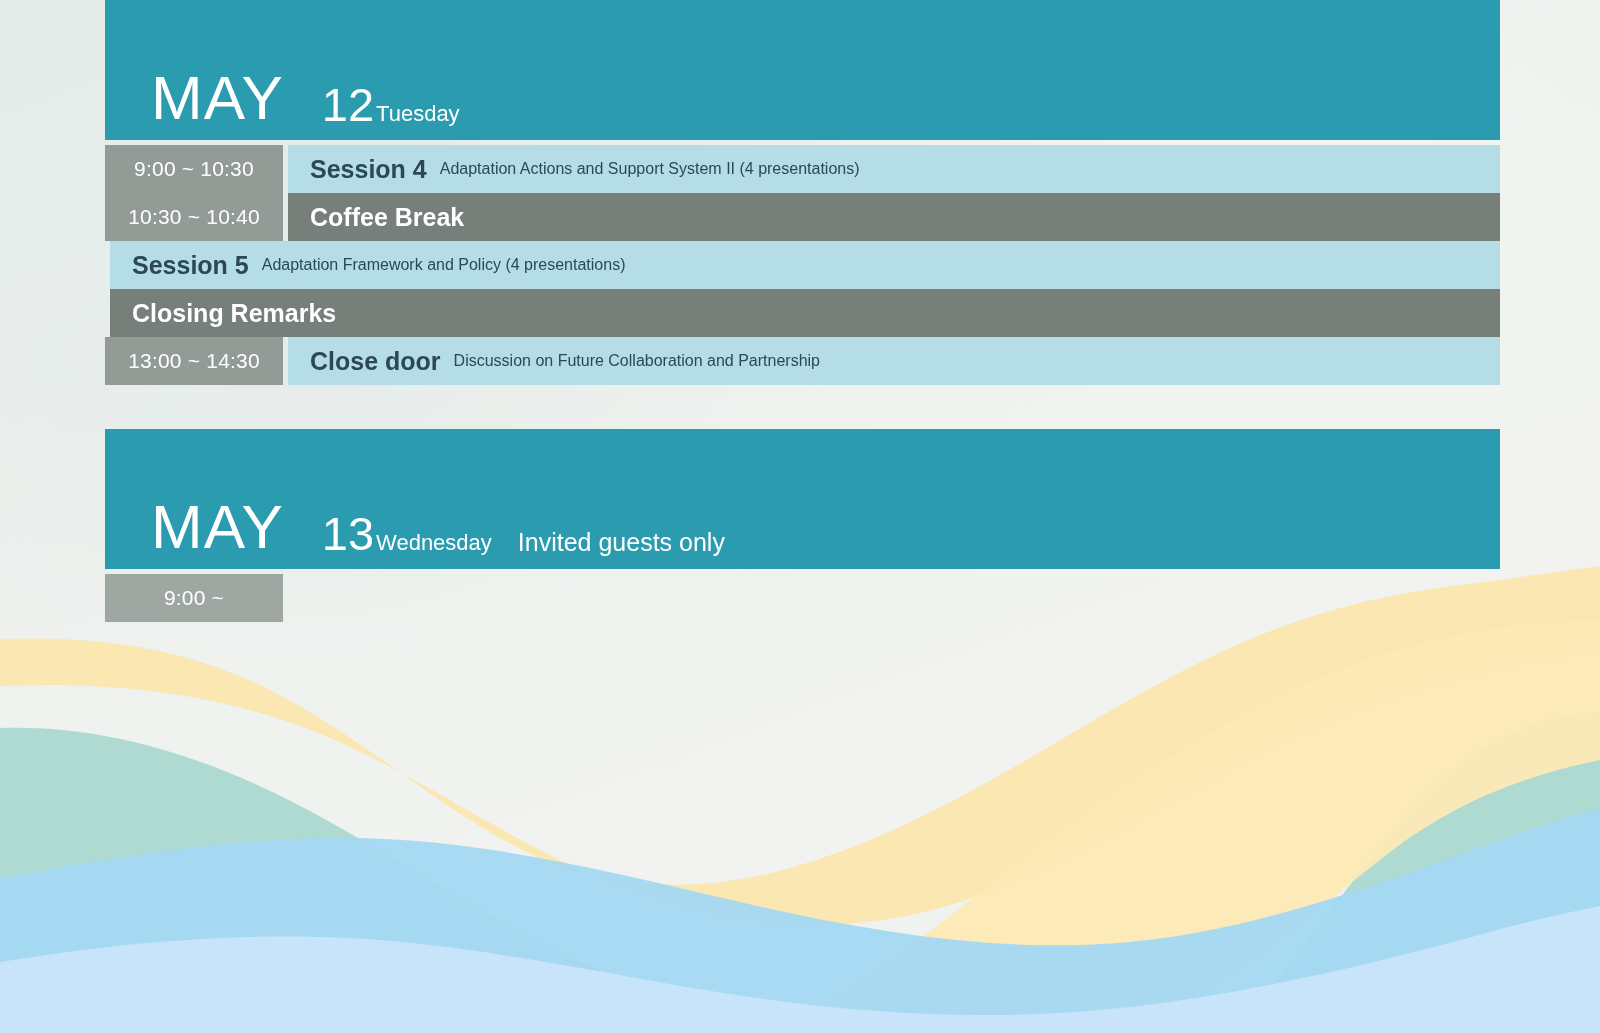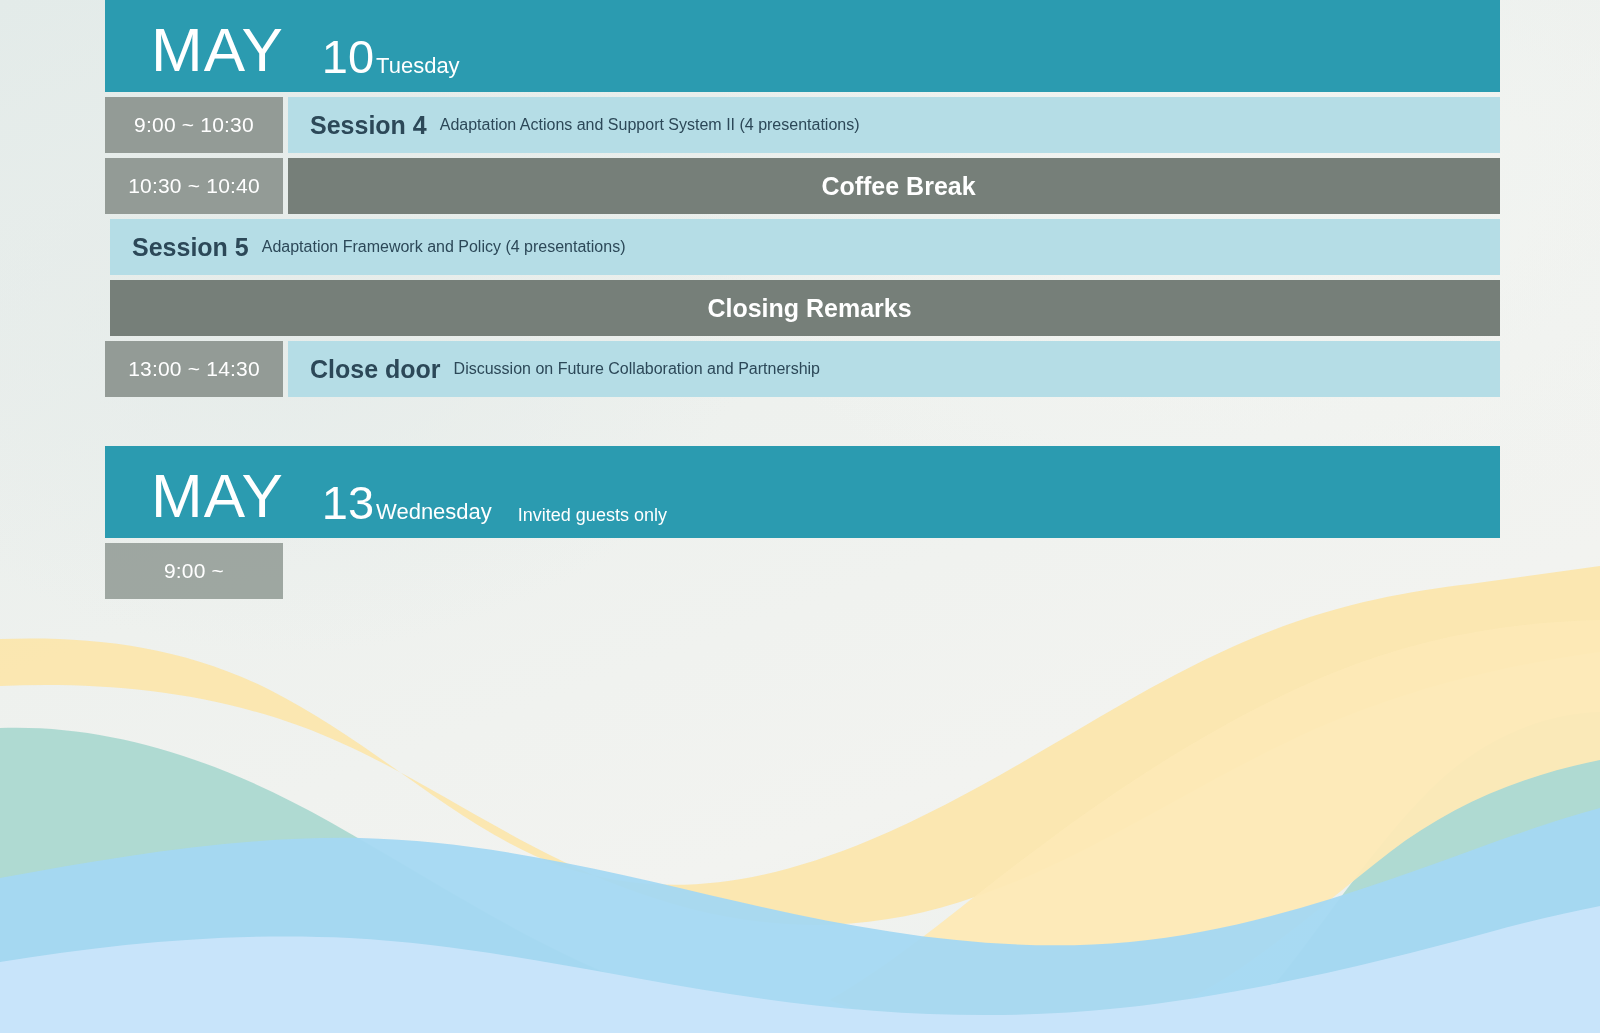--- a/index.html
+++ b/index.html
@@ -41,21 +41,21 @@
     top: 0;
     width: 1395px;
     z-index: 5;
   }
 
   .day-block { margin-bottom: 0; }
   .day-block.second { margin-top: 0; }
 
   .day-header {
     background: #2b9bb0;
-    height: 92px;
+    height: 140px;
     display: flex;
     align-items: flex-end;
     padding: 0 0 14px 46px;
     box-sizing: border-box;
     color: #ffffff;
   }
   .day-month {
     font-size: 62px;
     line-height: 0.88;
     font-weight: 400;
@@ -72,33 +72,32 @@
     font-weight: 400;
   }
   .day-weekday {
     font-size: 22px;
     line-height: 1;
     margin-left: 2px;
     padding-bottom: 1px;
     font-weight: 400;
   }
   .day-note {
-    font-size: 18px;
+    font-size: 25px;
     line-height: 1;
     margin-left: 26px;
     padding-bottom: 0px;
     font-weight: 400;
   }
 
   .rows { margin-top: 5px; }
 
   .row {
     display: flex;
-    height: 56px;
-    margin-bottom: 5px;
+    height: 48px;
     align-items: stretch;
   }
   .row-time {
     width: 178px;
     flex: 0 0 178px;
     background: #939b96;
     color: #ffffff;
     display: flex;
     align-items: center;
     justify-content: center;
@@ -116,21 +115,20 @@
     padding-left: 22px;
     box-sizing: border-box;
   }
   .row-body.light {
     background: #b5dde6;
     color: #2c4858;
   }
   .row-body.dark {
     background: #767f79;
     color: #ffffff;
-    justify-content: center;
   }
   .row-title {
     font-size: 25px;
     font-weight: 700;
     white-space: nowrap;
   }
   .row-desc {
     font-size: 16px;
     font-weight: 400;
     margin-left: 13px;
@@ -172,21 +170,21 @@
            C1530,921 1570,912 1600,906 L1600,1033 L0,1033 Z"></path>
 </svg>
 
 <div id="schedule">
 
   <div class="day-block">
 
     <div class="day-header">
       <span class="day-month">MAY</span>
       <span class="day-numwrap">
-        <span class="day-num">10</span>
+        <span class="day-num">12</span>
         <span class="day-weekday">Tuesday</span>
       </span>
     </div>
 
     <div class="rows">
 
       <div class="row">
         <div class="row-time">9:00 ~ 10:30</div>
         <div class="row-body light">
           <span class="row-title">Session 4</span>

